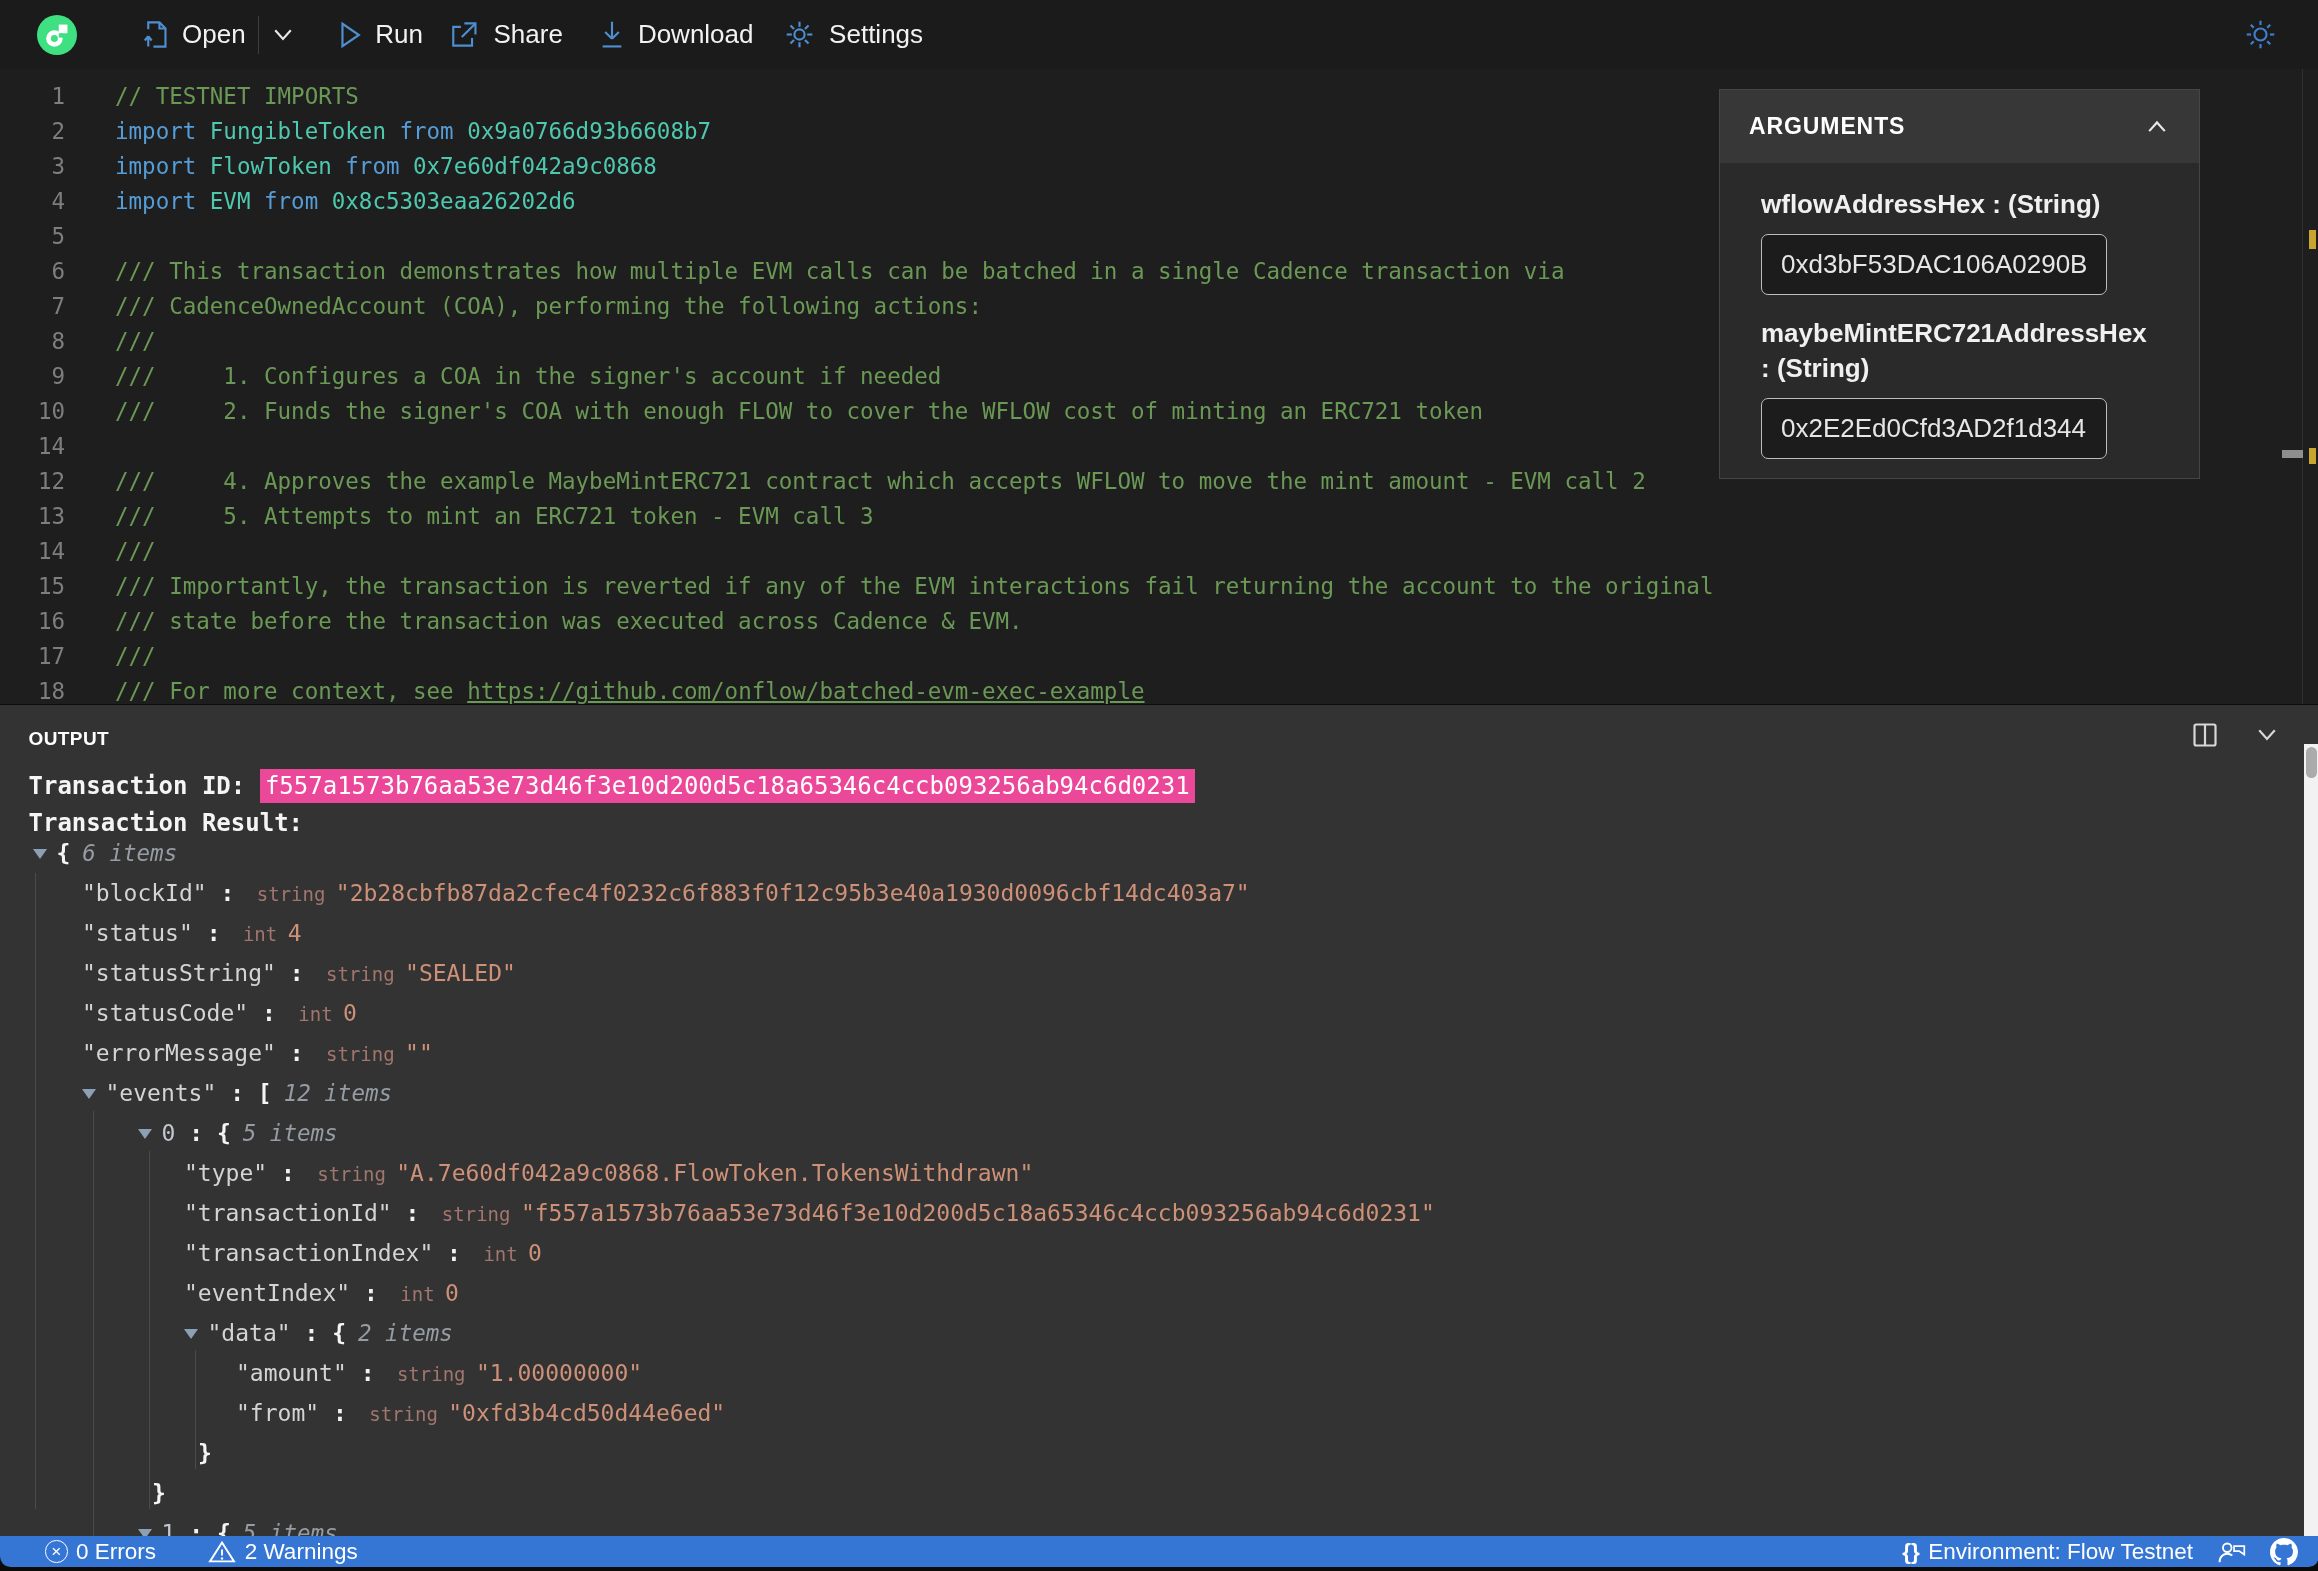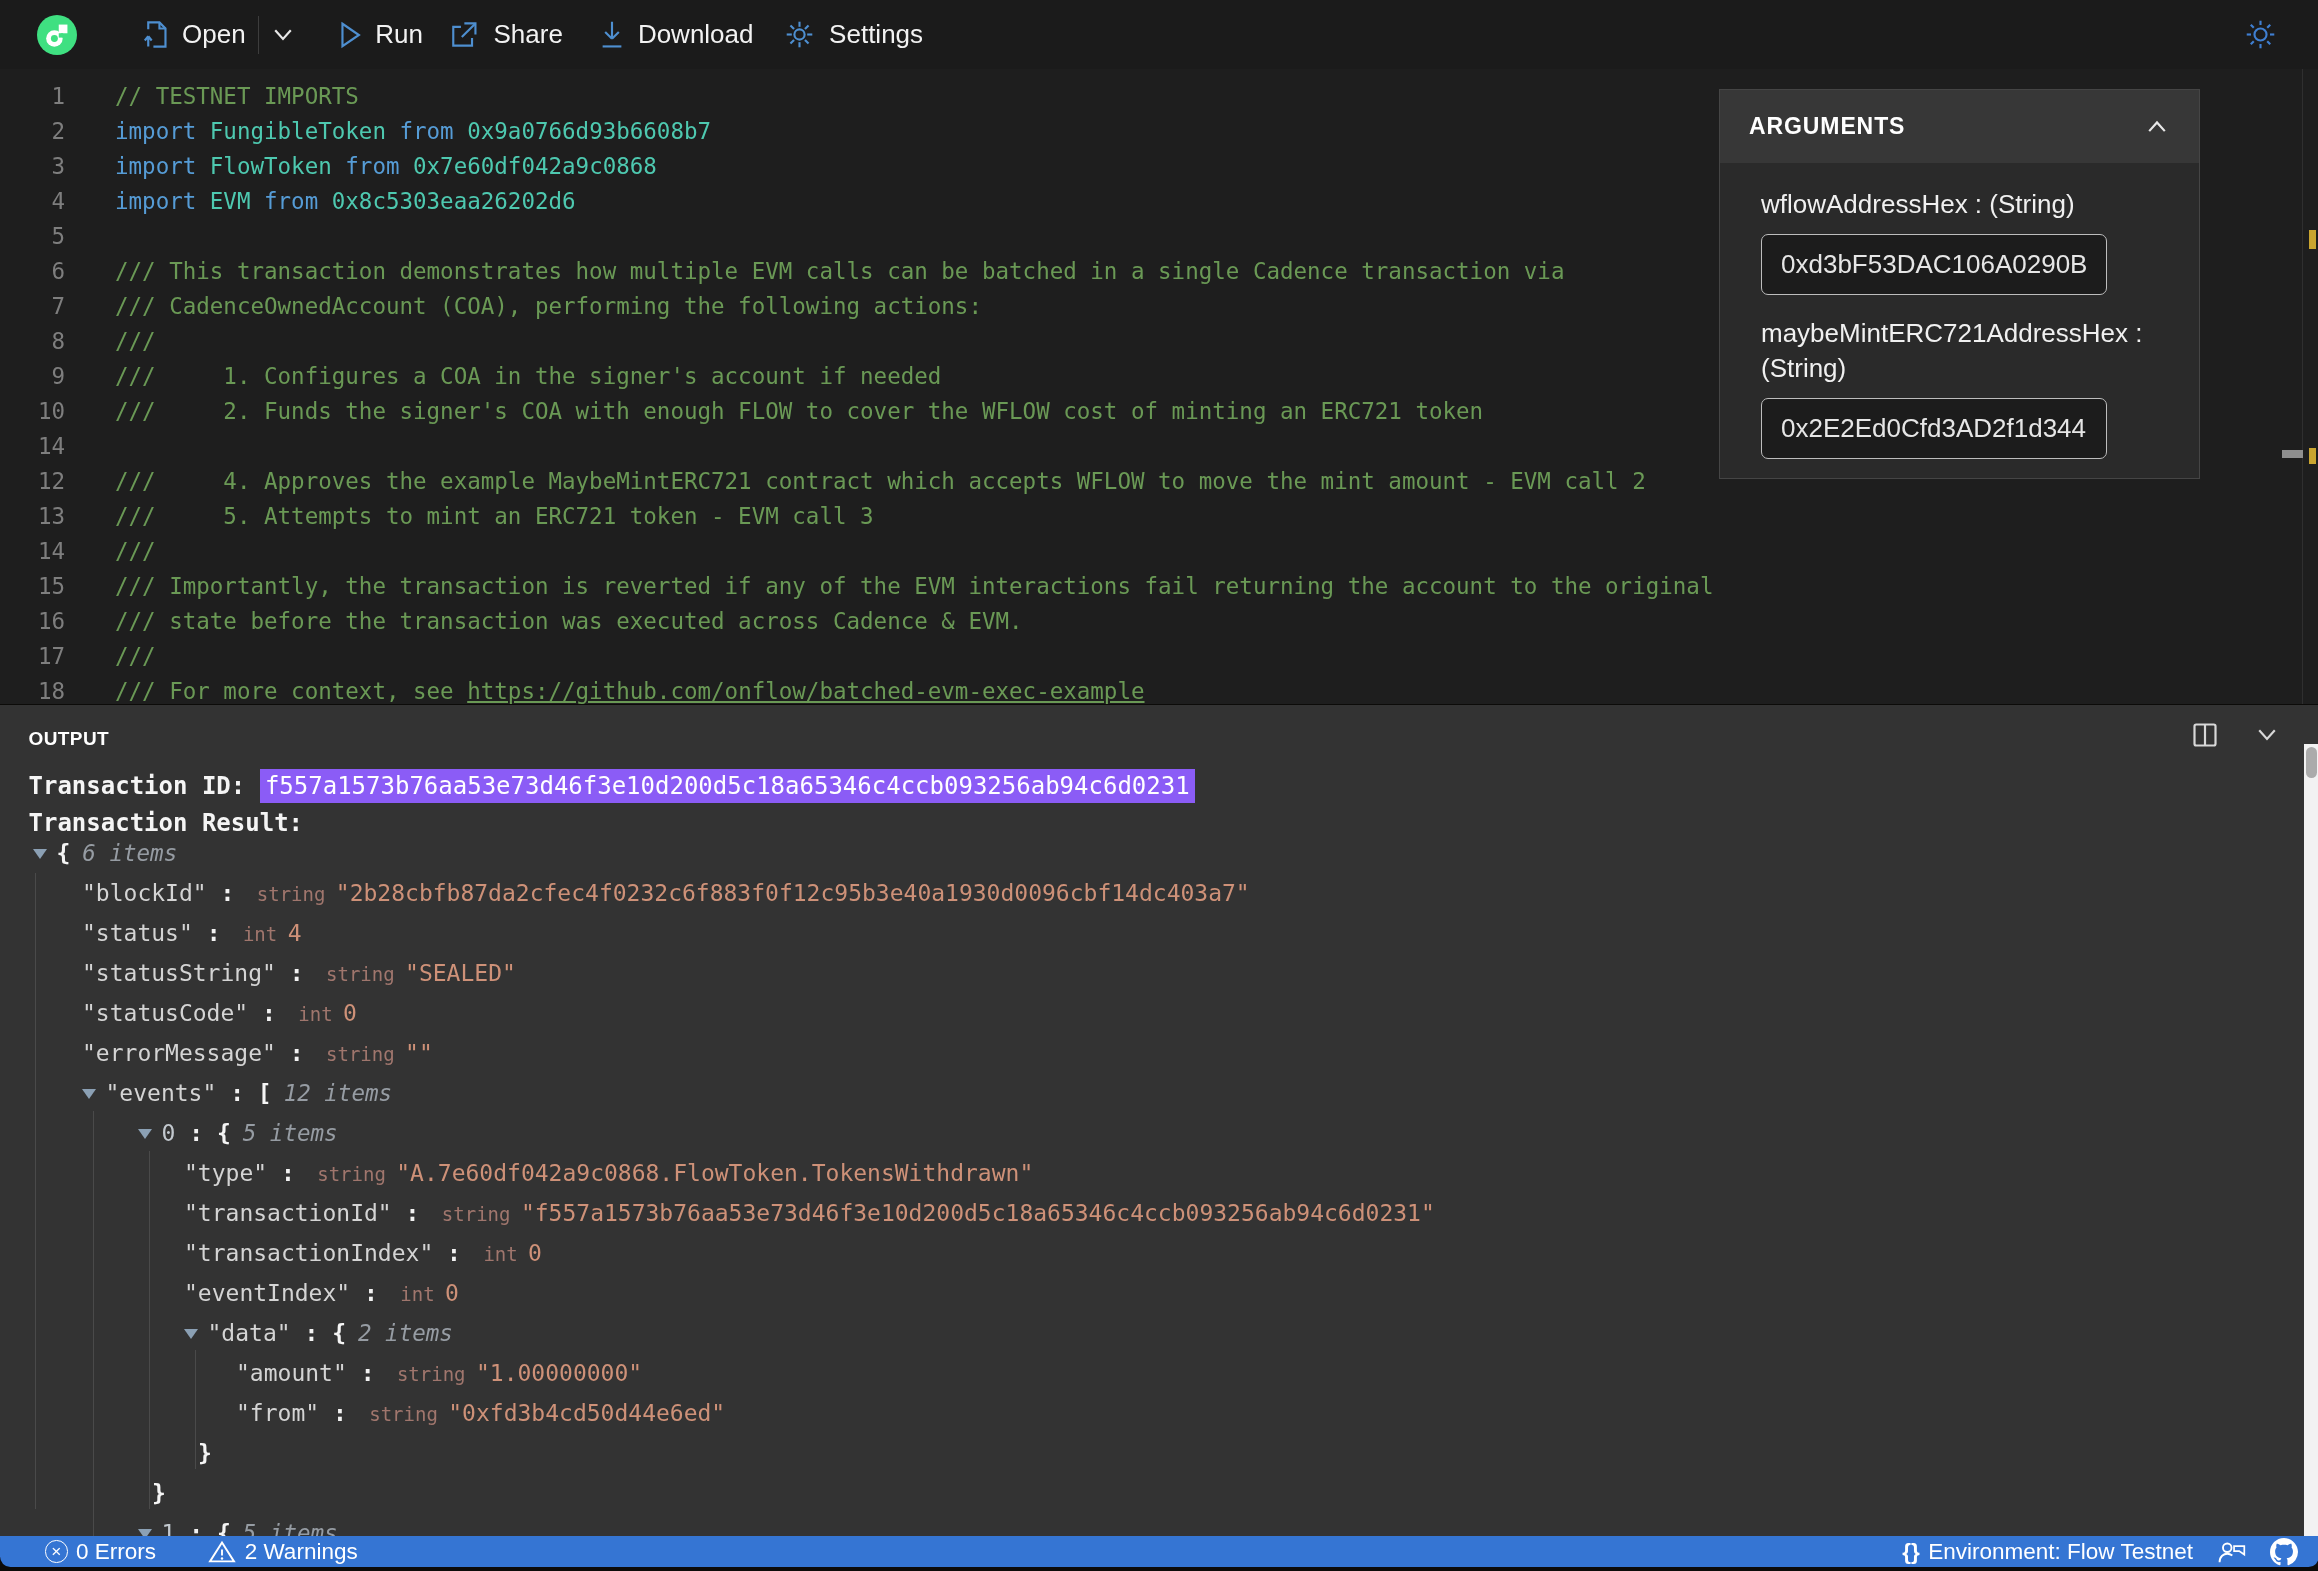--- a/index.html
+++ b/index.html
@@ -26,30 +26,30 @@
 
   .ruler { position:absolute; right:0; top:0; bottom:0; width:17.3px; border-left:0.9px solid #2f2f2f; }
   .rmark { position:absolute; right:2.6px; width:7.8px; background:#c9a42f; }
   .hbar { position:absolute; right:15.6px; width:21px; height:7.8px; background:#8f8f8f; top:381px; }
 
   
   .args { position:absolute; left:1719px; top:20px; width:481px; background:#2a2a2a; border:0.9px solid #454545; }
   .args-header { height:73px; background:#373737; display:flex; align-items:center; padding:0 29px; }
   .args-title { color:#ffffff; font-size:23px; font-weight:bold; letter-spacing:0.9px; flex:1; }
   .args-body { padding:24px 41px 19px 41px; }
-  .arg-label { color:#f0f0f0; font-size:26px; margin-bottom:12px; line-height:35px; }
+  .arg-label { color:#f0f0f0; font-size:26px; margin-bottom:12px; line-height:35px;font-weight:bold; }
   .arg-input { display:block; width:346px; height:61px; background:#1c1c1c; border:1.7px solid #bdbdbd; border-radius:7px; color:#e6e6e6; font-size:26px; font-family:"Liberation Sans", sans-serif; padding:0 19px; margin-bottom:21px; }
 
   
   .output { position:absolute; left:0; top:705px; width:2319px; height:832px; background:#333333; overflow:hidden; }
   .out-title { position:absolute; left:28.5px; top:22.5px; color:#ffffff; font-size:19px; font-weight:bold; letter-spacing:0.4px; font-family:"Liberation Sans", sans-serif; }
   .out-icons { position:absolute; right:39px; top:15.6px; display:flex; gap:35px; align-items:center; }
   .mono { font-family:"DejaVu Sans Mono", monospace; }
   .tx-line { position:absolute; left:28.5px; color:#f5f5f5; font-size:24px; font-weight:bold; white-space:nowrap; }
-  .tx-hash { font-weight:normal; color:#ffffff; background:#8b5cf6; padding:2.6px 5.2px; }
+  .tx-hash { font-weight:normal; color:#ffffff; background:#ec4899; padding:2.6px 5.2px; }
   .jtree { position:absolute; left:0; top:128px; right:26px; }
   .jrow { height:40px; line-height:40px; font-family:"DejaVu Sans Mono", monospace; font-size:23px; white-space:nowrap; position:relative; }
   .tri { display:inline-block; width:0; height:0; border-top:10.4px solid #8ba0b4; border-left:7px solid transparent; border-right:7px solid transparent; margin-right:9.5px; vertical-align:1.7px; }
   .jkey { color:#d4d4d4; }
   .jkeyp { color:#c2c8ce; }
   .jcolon { color:#f2f2f2; font-weight:bold; }
   .jtype { color:#a0766d; font-size:19px; margin:0 10.4px 0 8.6px; }
   .jval { color:#ce9178; }
   .jbrace { color:#f5f5f5; font-weight:bold; }
   .jitems { color:#969ca3; font-style:italic; margin-left:12px; font-size:22.5px; }

